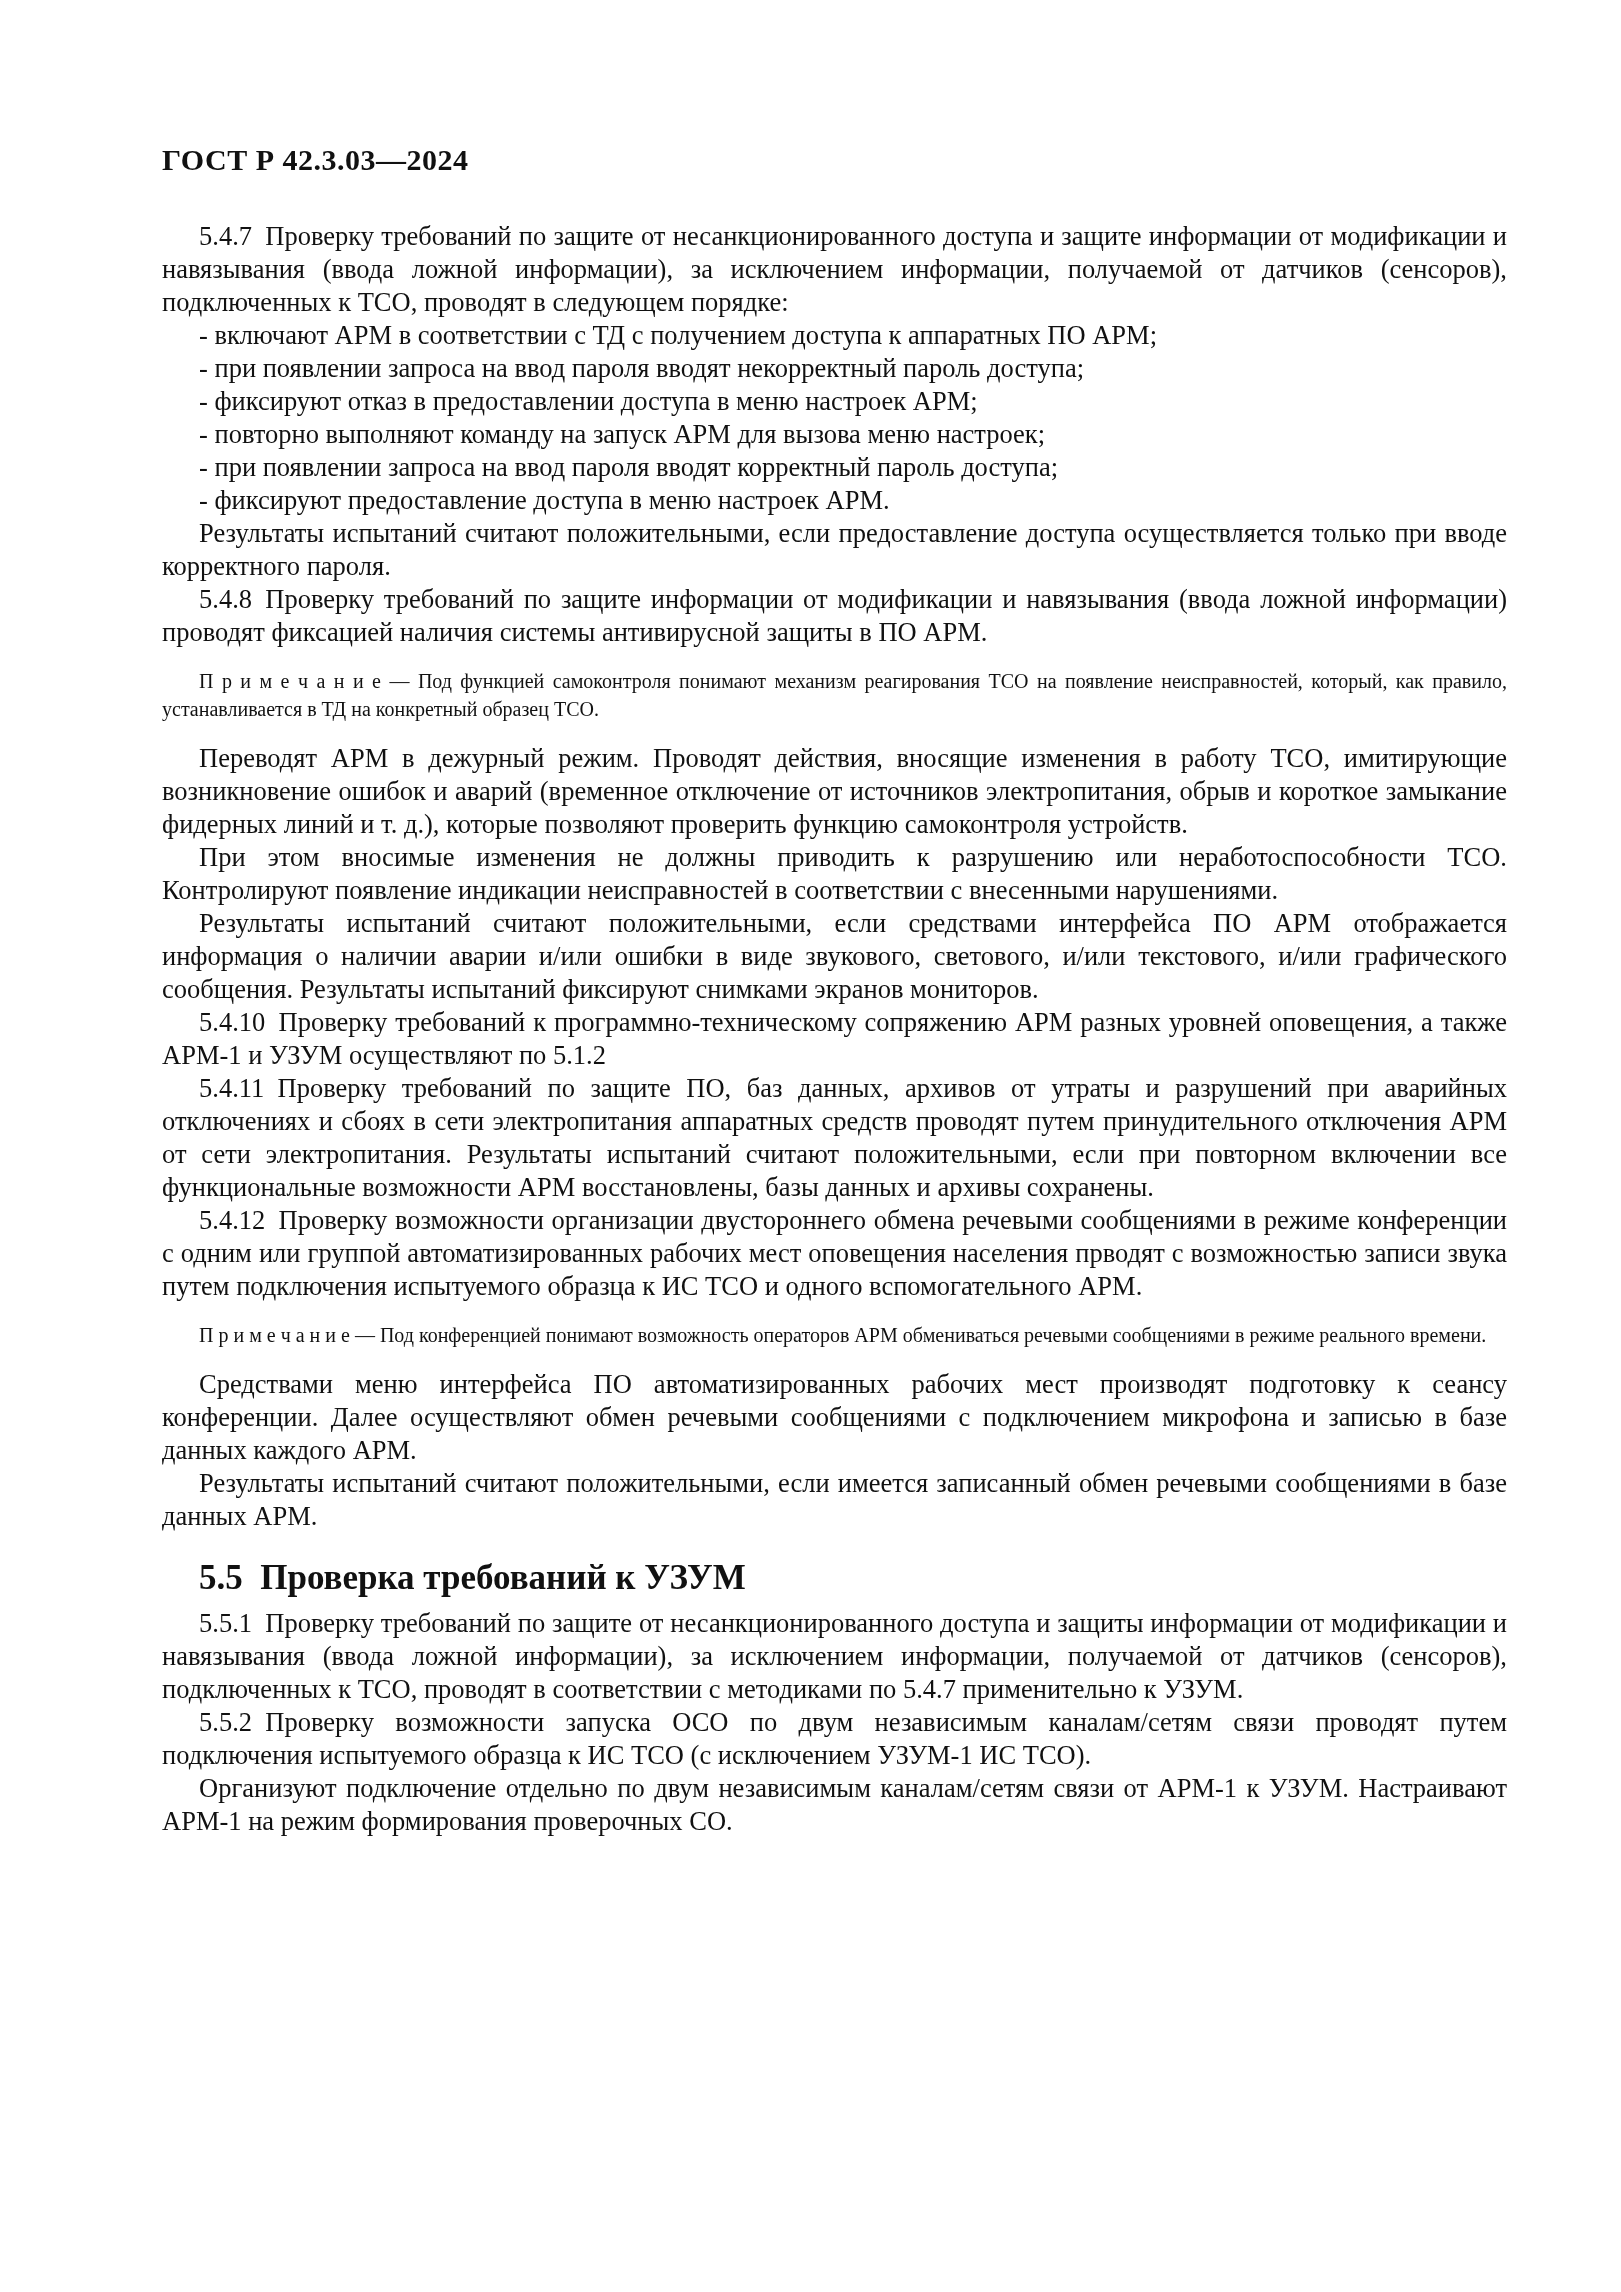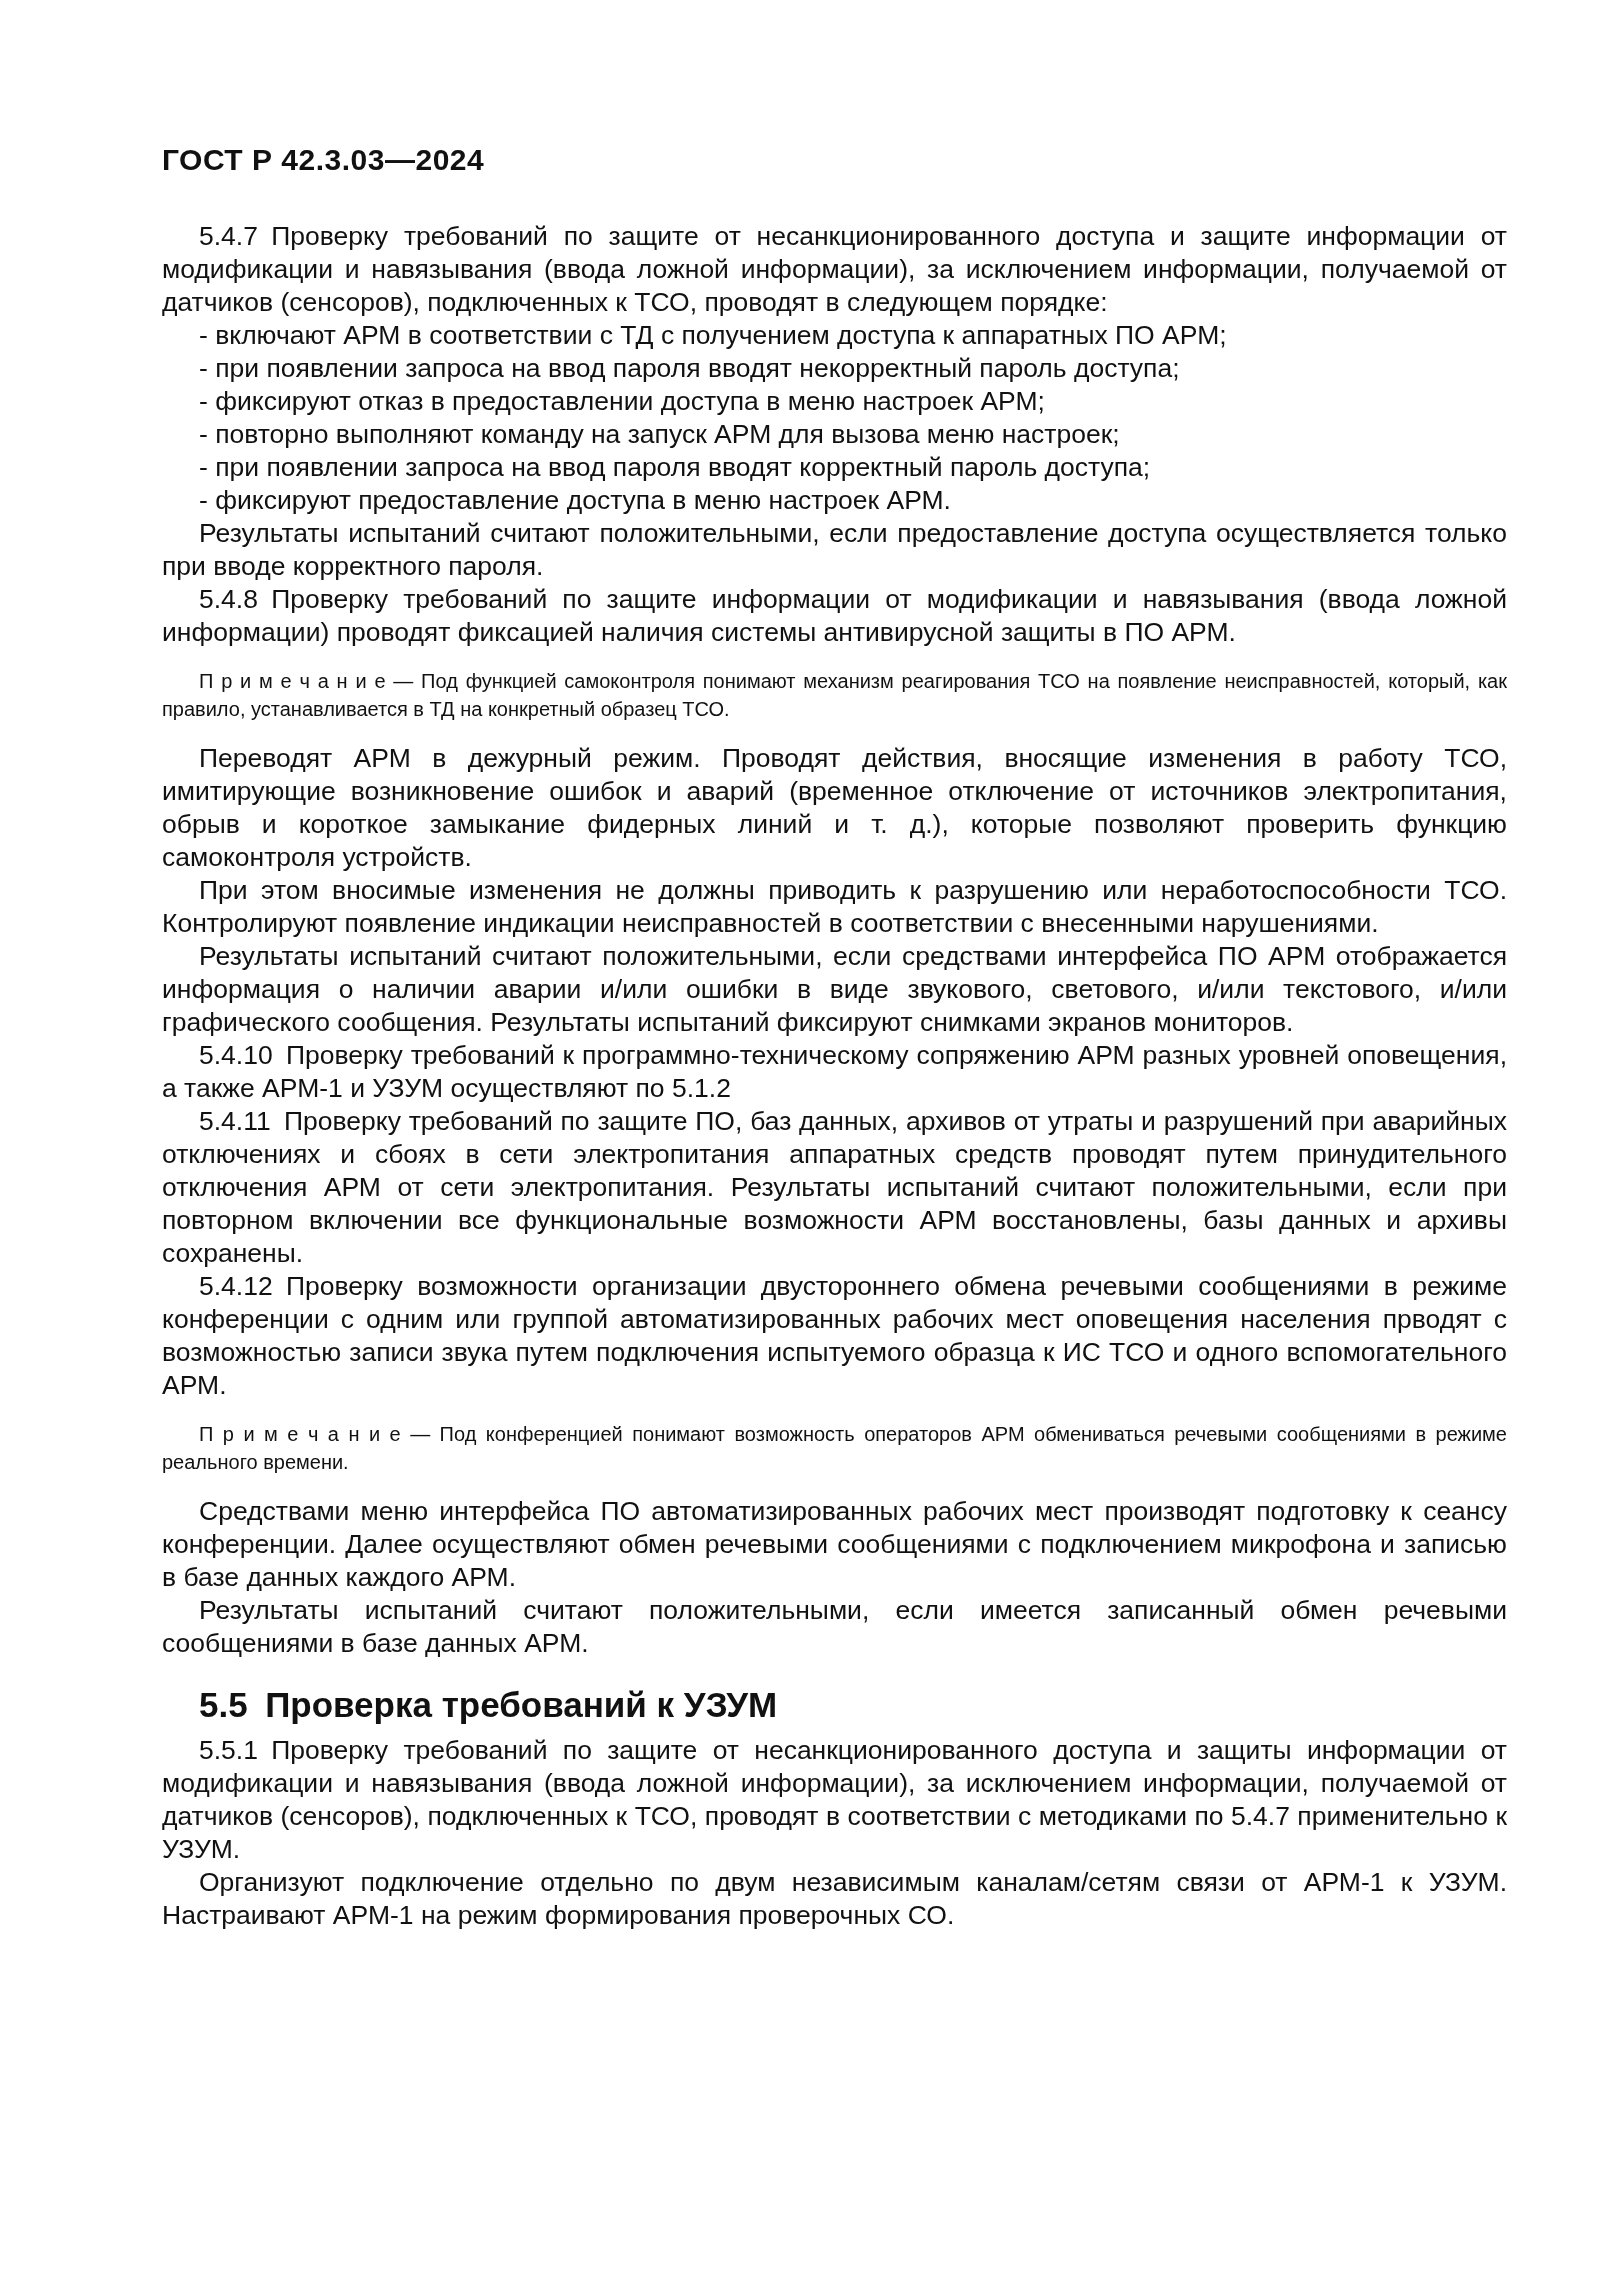--- a/index.html
+++ b/index.html
@@ -6,21 +6,21 @@
     margin: 0;
     padding: 0;
     background: #ffffff;
   }
   .page {
     position: relative;
     width: 1621px;
     height: 2032px;
     background: #ffffff;
     color: #111111;
-    font-family: Liberation Sans, sans-serif;
+    font-family: Liberation Serif, serif;
     overflow: hidden;
   }
   .doc-header {
     position: absolute;
     left: 162px;
     top: 143px;
     font-size: 30px;
     font-weight: bold;
     letter-spacing: 0.5px;
     color: #111111;
@@ -84,19 +84,20 @@
       <p class="body">При этом вносимые изменения не должны приводить к разрушению или неработоспособности ТСО. Контролируют появление индикации неисправностей в соответствии с внесенными нарушениями.</p>
       <p class="body">Результаты испытаний считают положительными, если средствами интерфейса ПО АРМ отображается информация о наличии аварии и/или ошибки в виде звукового, светового, и/или текстового, и/или графического сообщения. Результаты испытаний фиксируют снимками экранов мониторов.</p>
       <p class="body">5.4.10 Проверку требований к программно-техническому сопряжению АРМ разных уровней оповещения, а также АРМ-1 и УЗУМ осуществляют по 5.1.2</p>
       <p class="body">5.4.11 Проверку требований по защите ПО, баз данных, архивов от утраты и разрушений при аварийных отключениях и сбоях в сети электропитания аппаратных средств проводят путем принудительного отключения АРМ от сети электропитания. Результаты испытаний считают положительными, если при повторном включении все функциональные возможности АРМ восстановлены, базы данных и архивы сохранены.</p>
       <p class="body">5.4.12 Проверку возможности организации двустороннего обмена речевыми сообщениями в режиме конференции с одним или группой автоматизированных рабочих мест оповещения населения прводят с возможностью записи звука путем подключения испытуемого образца к ИС ТСО и одного вспомогательного АРМ.</p>
       <p class="note">П р и м е ч а н и е — Под конференцией понимают возможность операторов АРМ обмениваться речевыми сообщениями в режиме реального времени.</p>
       <p class="body">Средствами меню интерфейса ПО автоматизированных рабочих мест производят подготовку к сеансу конференции. Далее осуществляют обмен речевыми сообщениями с подключением микрофона и записью в базе данных каждого АРМ.</p>
       <p class="body">Результаты испытаний считают положительными, если имеется записанный обмен речевыми сообщениями в базе данных АРМ.</p>
       <h2 class="heading">5.5 Проверка требований к УЗУМ</h2>
       <p class="body">5.5.1 Проверку требований по защите от несанкционированного доступа и защиты информации от модификации и навязывания (ввода ложной информации), за исключением информации, получаемой от датчиков (сенсоров), подключенных к ТСО, проводят в соответствии с методиками по 5.4.7 применительно к УЗУМ.</p>
+      <p class="body">5.5.2 Проверку возможности запуска ОСО по двум независимым каналам/сетям связи проводят путем подключения испытуемого образца к ИС ТСО (с исключением УЗУМ-1 ИС ТСО).</p>
       <p class="body">Организуют подключение отдельно по двум независимым каналам/сетям связи от АРМ-1 к УЗУМ. Настраивают АРМ-1 на режим формирования проверочных СО.</p>
     </div>
 
   <div class="page-number">6</div>
 
 </div>
 
 
 </body></html>

